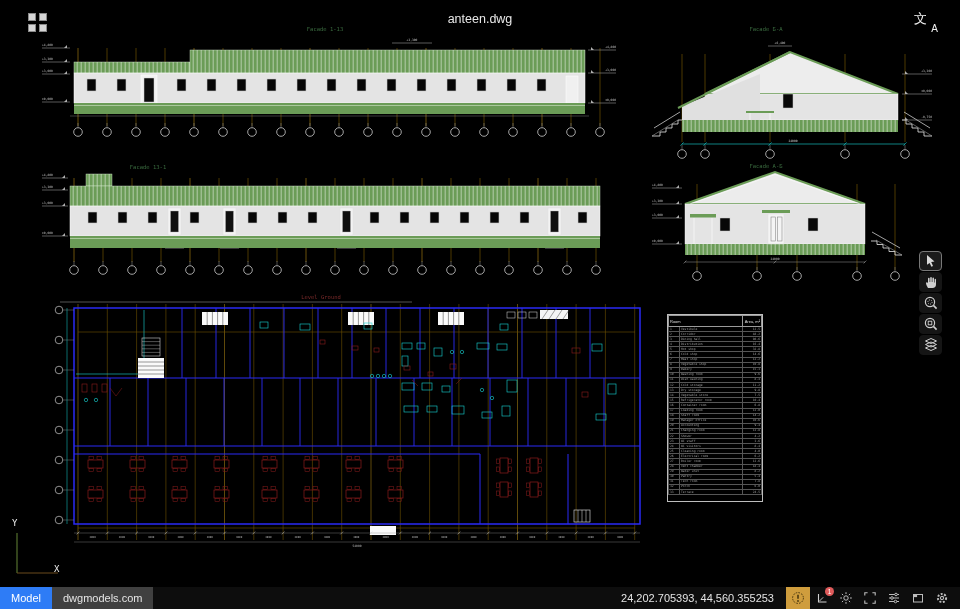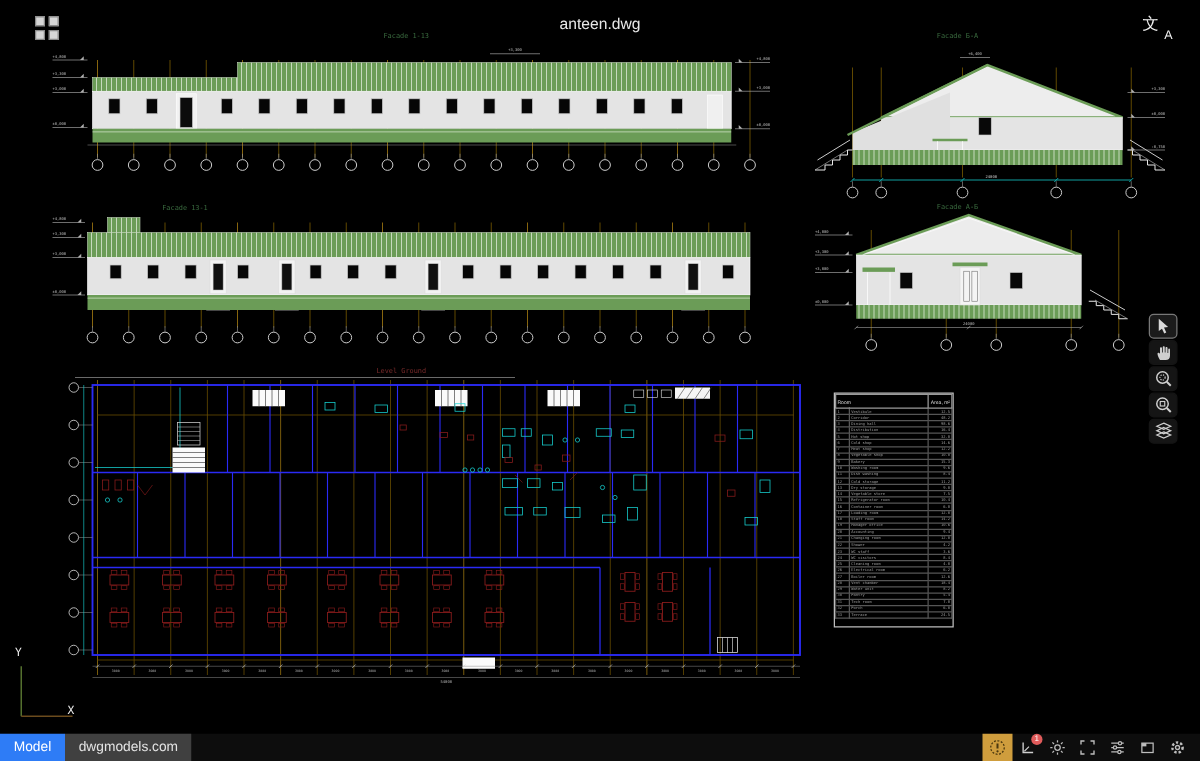--- a/index.html
+++ b/index.html
@@ -930,20 +930,21 @@
         <polygon points="8,5 13.5,7.5 8,10 2.5,7.5" fill="none" stroke="#cfcfcf" stroke-width="1"></polygon>
         <polygon points="8,8.5 13.5,11 8,13.5 2.5,11" fill="none" stroke="#cfcfcf" stroke-width="1"></polygon>
       </svg>
     </button>
   </div>
 
   <div id="status">
     <button class="tab active">Model</button>
     <button class="tab plain">dwgmodels.com</button>
     <div id="sb-spacer"></div>
+    <div id="coords">24,202.705393, 44,560.355253</div>
     <button class="sbtn warn" aria-label="warnings">
       <svg width="14" height="14" viewBox="0 0 14 14">
         <circle cx="7" cy="7" r="5.4" fill="none" stroke="#4a370e" stroke-width="1" stroke-dasharray="1.6 1.2"></circle>
         <line x1="7" y1="3.8" x2="7" y2="7.8" stroke="#4a370e" stroke-width="1.6"></line>
         <circle cx="7" cy="10" r="0.9" fill="#4a370e"></circle>
       </svg>
     </button>
     <button class="sbtn" aria-label="notifications">
       <svg width="14" height="14" viewBox="0 0 14 14">
         <path d="M3.5,3 V11 H11.5" fill="none" stroke="#cfcfcf" stroke-width="1.1"></path>

